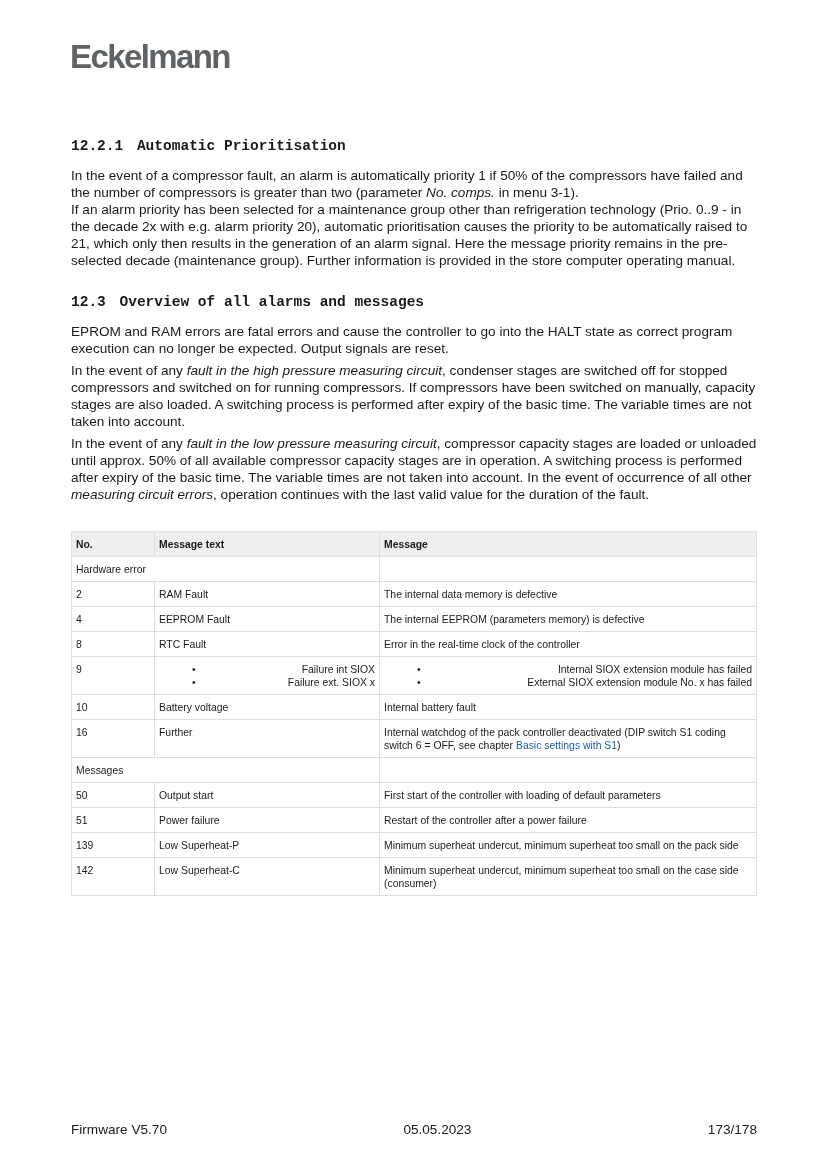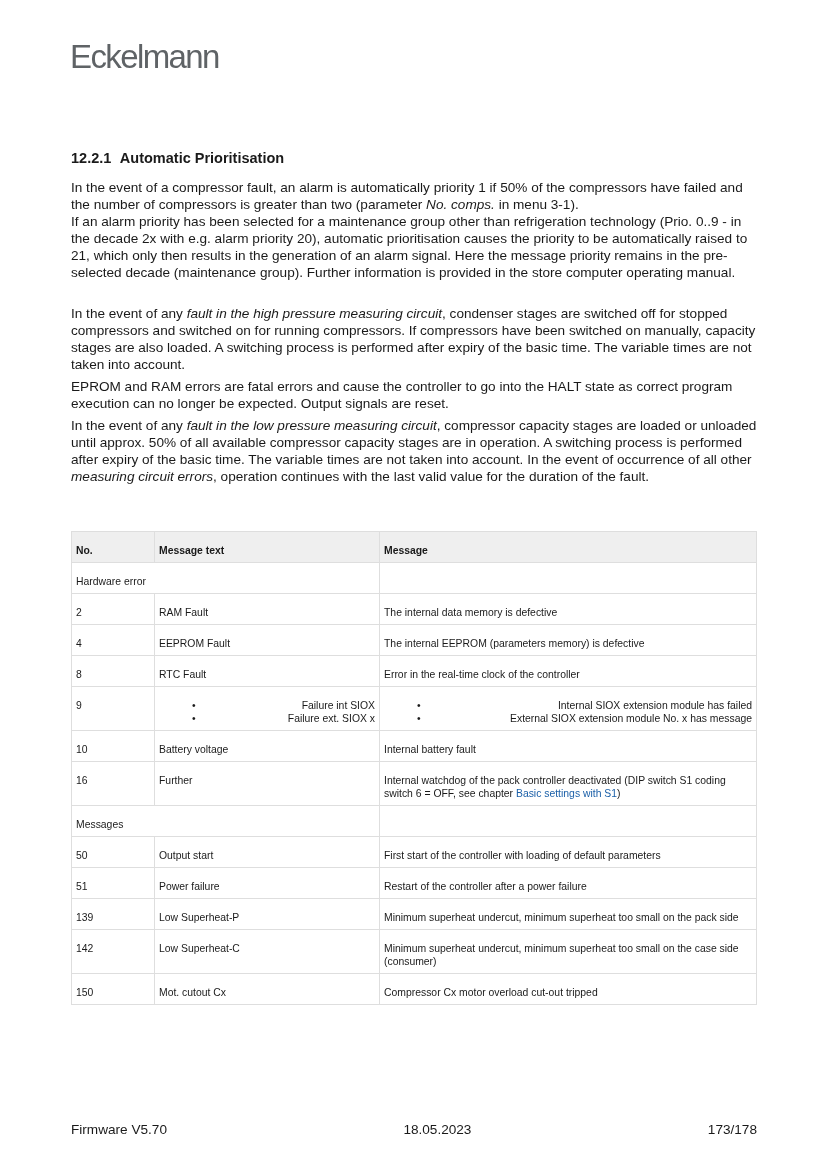--- a/index.html
+++ b/index.html
@@ -13,37 +13,38 @@
       position: relative;
       font-family: "Liberation Sans", sans-serif;
       color: #1a1a1a;
       overflow: hidden;
     }
     .logo {
       position: absolute;
       left: 70px;
       top: 40px;
       font-family: "Liberation Sans", sans-serif;
-      font-weight: normal;
+      font-weight: bold;
       font-size: 33px;
       letter-spacing: -1.6px;
       color: #5f6366;
       line-height: 1;
     }
     .content {
       position: absolute;
       left: 71px;
       top: 133px;
       width: 686px;
     }
     h2 {
       font-size: 14.5px;
       font-weight: bold;
-      margin: 16px 0 12px 0;
+      margin: 4px 0 12px 0;
       line-height: 18px;
+      font-family: Liberation Mono, monospace;
     }
     h2 .num { margin-right: 5px; }
     p {
       font-size: 13.6px;
       line-height: 17px;
       margin: 0 0 5px 0;
     }
     .sec1 p { margin-bottom: 0; }
     .sec2 { margin-top: 24px; }
     .sec2 h2 { margin-bottom: 12px; }
@@ -53,21 +54,21 @@
       position: absolute;
       left: 71px;
       top: 531px;
       width: 686px;
       border-collapse: collapse;
       font-size: 10.4px;
       line-height: 13px;
     }
     table.alarms td, table.alarms th {
       border: 1px solid #dedede;
-      padding: 12px 4px 5px 4px;
+      padding: 6px 4px 5px 4px;
       vertical-align: top;
       text-align: left;
     }
     table.alarms th {
       background: #efefef;
       font-weight: bold;
     }
     table.alarms tr.group td {
       font-weight: normal;
     }
@@ -102,22 +103,23 @@
 <div class="logo">Eckelmann</div>
 
 <div class="content">
   <div class="sec1">
     <h2><span class="num">12.2.1</span> <span>Automatic Prioritisation</span></h2>
     <p><span>In the event of a compressor fault, an alarm is automatically priority 1 if 50% of the compressors have failed and the number of compressors is greater than two (parameter </span><i>No. comps.</i><span> in menu 3-1).</span></p>
     <p>If an alarm priority has been selected for a maintenance group other than refrigeration technology (Prio. 0..9 - in the decade 2x with e.g. alarm priority 20), automatic prioritisation causes the priority to be automatically raised to 21, which only then results in the generation of an alarm signal. Here the message priority remains in the pre-selected decade (maintenance group). Further information is provided in the store computer operating manual.</p>
   </div>
 
   <div class="sec2">
+    <h2><span class="num">12.3</span> <span>Overview of all alarms and messages</span></h2>
+    <p>EPROM and RAM errors are fatal errors and cause the controller to go into the HALT state as correct program execution can no longer be expected. Output signals are reset.</p>
     <p><span>In the event of any </span><i>fault in the high pressure measuring circuit</i><span>, condenser stages are switched off for stopped compressors and switched on for running compressors. If compressors have been switched on manually, capacity stages are also loaded. A switching process is performed after expiry of the basic time. The variable times are not taken into account.</span></p>
-    <p>EPROM and RAM errors are fatal errors and cause the controller to go into the HALT state as correct program execution can no longer be expected. Output signals are reset.</p>
     <p><span>In the event of any </span><i>fault in the low pressure measuring circuit</i><span>, compressor capacity stages are loaded or unloaded until approx. 50% of all available compressor capacity stages are in operation. A switching process is performed after expiry of the basic time. The variable times are not taken into account. In the event of occurrence of all other </span><i>measuring circuit errors</i><span>, operation continues with the last valid value for the duration of the fault.</span></p>
   </div>
 </div>
 
 <table class="alarms">
   <thead>
     <tr>
       <th class="c1">No.</th>
       <th class="c2">Message text</th>
       <th>Message</th>
@@ -147,21 +149,21 @@
       <td>9</td>
       <td>
         <ul class="cell-list">
           <li>Failure int SIOX</li>
           <li>Failure ext. SIOX x</li>
         </ul>
       </td>
       <td>
         <ul class="cell-list">
           <li>Internal SIOX extension module has failed</li>
-          <li>External SIOX extension module No. x has message</li>
+          <li>External SIOX extension module No. x has failed</li>
         </ul>
       </td>
     </tr>
     <tr>
       <td>10</td>
       <td>Battery voltage</td>
       <td>Internal battery fault</td>
     </tr>
     <tr>
       <td>16</td>
@@ -185,25 +187,20 @@
     <tr>
       <td>139</td>
       <td>Low Superheat-P</td>
       <td>Minimum superheat undercut, minimum superheat too small on the pack side</td>
     </tr>
     <tr>
       <td>142</td>
       <td>Low Superheat-C</td>
       <td>Minimum superheat undercut, minimum superheat too small on the case side (consumer)</td>
     </tr>
-    <tr>
-      <td>150</td>
-      <td>Mot. cutout Cx</td>
-      <td>Compressor Cx motor overload cut-out tripped</td>
-    </tr>
   </tbody>
 </table>
 
 <div class="footer">
   <span>Firmware V5.70</span>
-  <span>18.05.2023</span>
+  <span>05.05.2023</span>
   <span>173/178</span>
 </div>
 
 </body></html>

